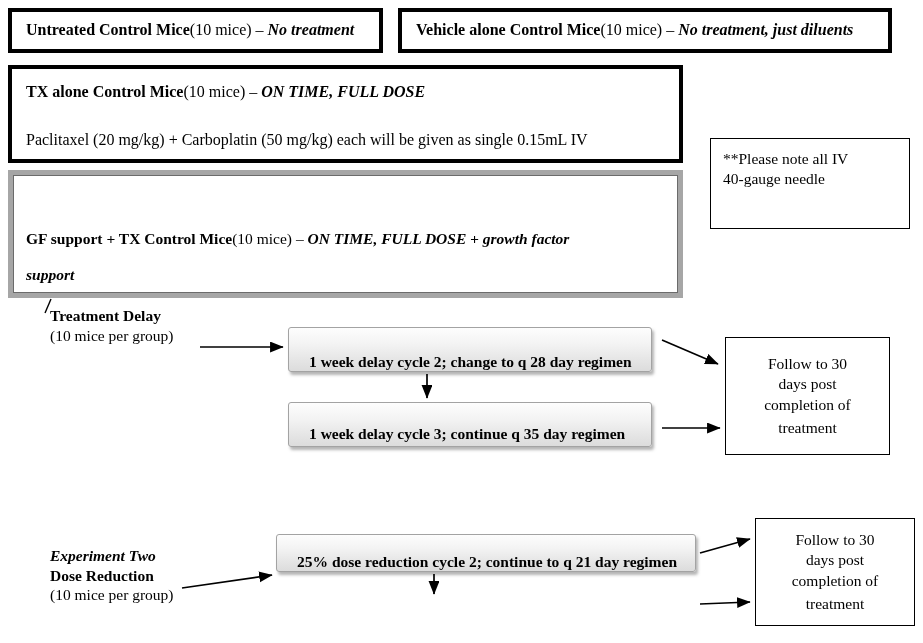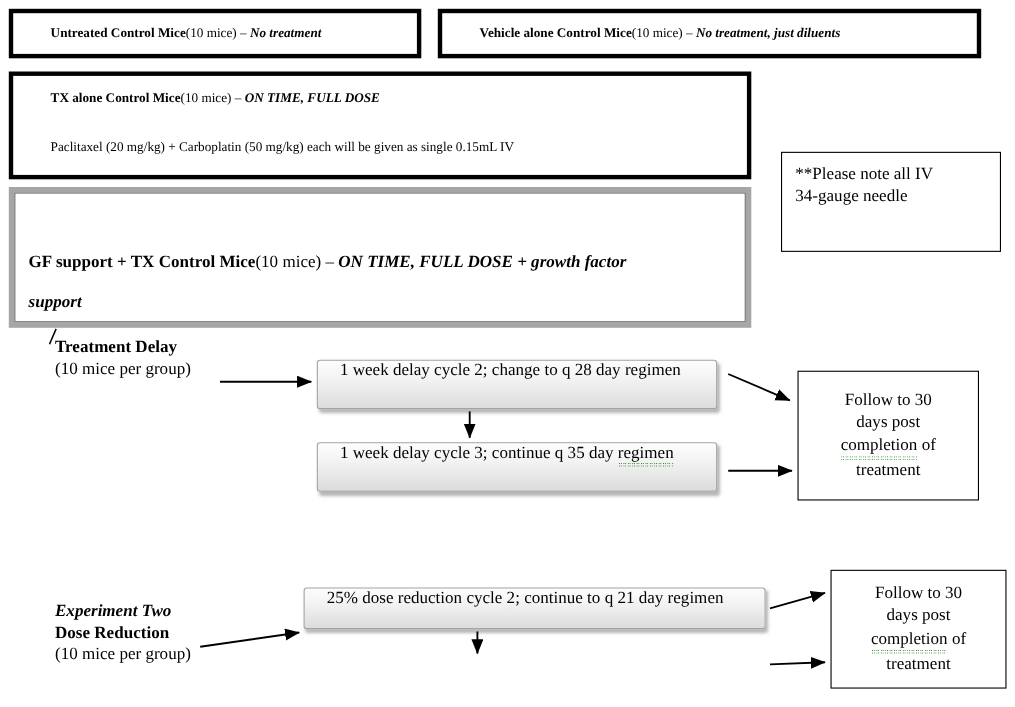--- a/index.html
+++ b/index.html
@@ -14,24 +14,23 @@
   #stage{position:absolute;left:0;top:0;width:923px;height:643px;}
 
   
   .hbox{
     position:absolute;
     border:4px solid #000;
     background:#fff;
     box-sizing:border-box;
   }
   .hbox .line{
-    font-size:12px;
+    font-size:16px;
     line-height:1.15;
     white-space:nowrap;
-    margin-left:20px;
   }
   .b{font-weight:bold;}
   .bi{font-weight:bold;font-style:italic;}
 
   
   .gfbox{
     position:absolute;
     border:5px solid #a6a6a6;
     background:#fff;
     box-sizing:border-box;
@@ -58,22 +57,23 @@
   .center{text-align:center;}
 
   
   .pbox{
     position:absolute;
     box-sizing:border-box;
     border:1px solid #a3a3a3;
     border-radius:3px;
     background:linear-gradient(to bottom,#fdfdfd 0%,#f3f3f3 38%,#e6e6e6 72%,#dcdcdc 100%);
     box-shadow:2px 3px 3px rgba(120,120,120,0.55);
-    display:flex;align-items:flex-start;
+    display:flex;align-items:flex-end;
     padding-left:20px;
+    font-weight:bold;
   }
   .pbox .txt{
     font-size:15.5px;
     white-space:nowrap;
   }
 
   
   .lbl{position:absolute;font-size:15.5px;line-height:1.26;white-space:nowrap;}
 
   
@@ -119,21 +119,21 @@
     <div class="inner">
       <div class="line">
         <span class="b">GF support + TX Control Mice</span><span>(10 mice)</span><span> – </span><span class="bi">ON TIME, FULL DOSE + growth factor</span>
       </div>
       <div class="line bi" style="margin-top:18px;">support</div>
     </div>
   </div>
 
   <div class="tbox" style="left:710px;top:138px;width:200px;height:91px;padding:10px 0 0 12px;">
     <div class="txt">**Please note all IV</div>
-    <div class="txt">34-gauge needle</div>
+    <div class="txt">40-gauge needle</div>
   </div>
 
   <div class="lbl" style="left:50px;top:306px;">
     <div class="b">Treatment Delay</div>
     <div>(10 mice per group)</div>
   </div>
 
   <div class="pbox" style="left:288px;top:327px;width:364px;height:45px;">
     <div class="txt">1 week delay cycle 2; change to q 28 day regimen</div>
   </div>

